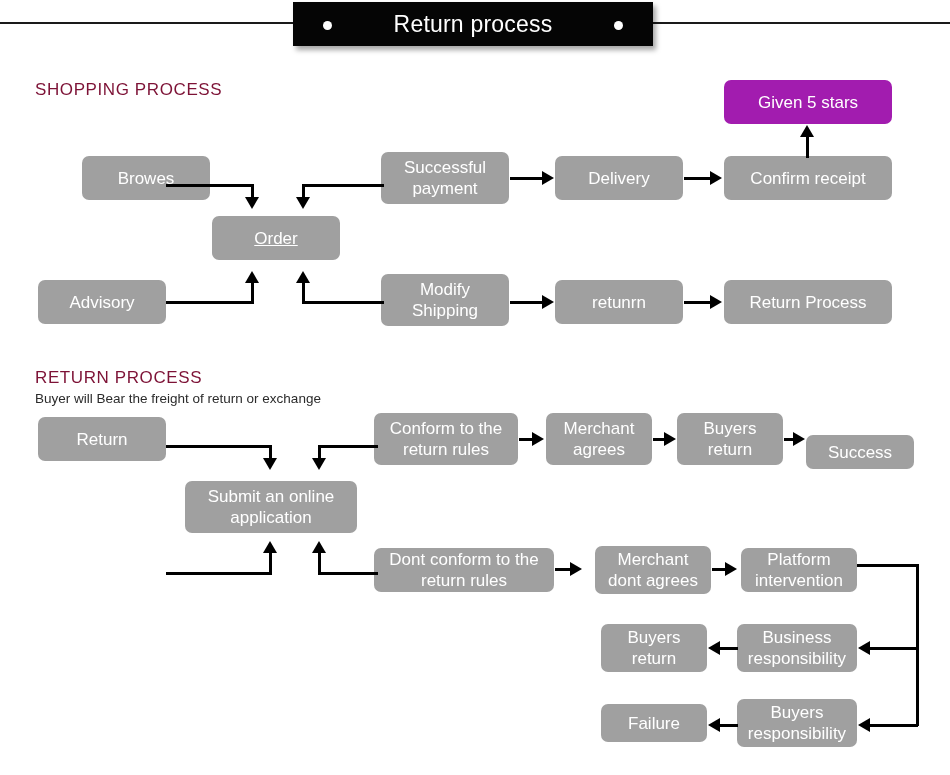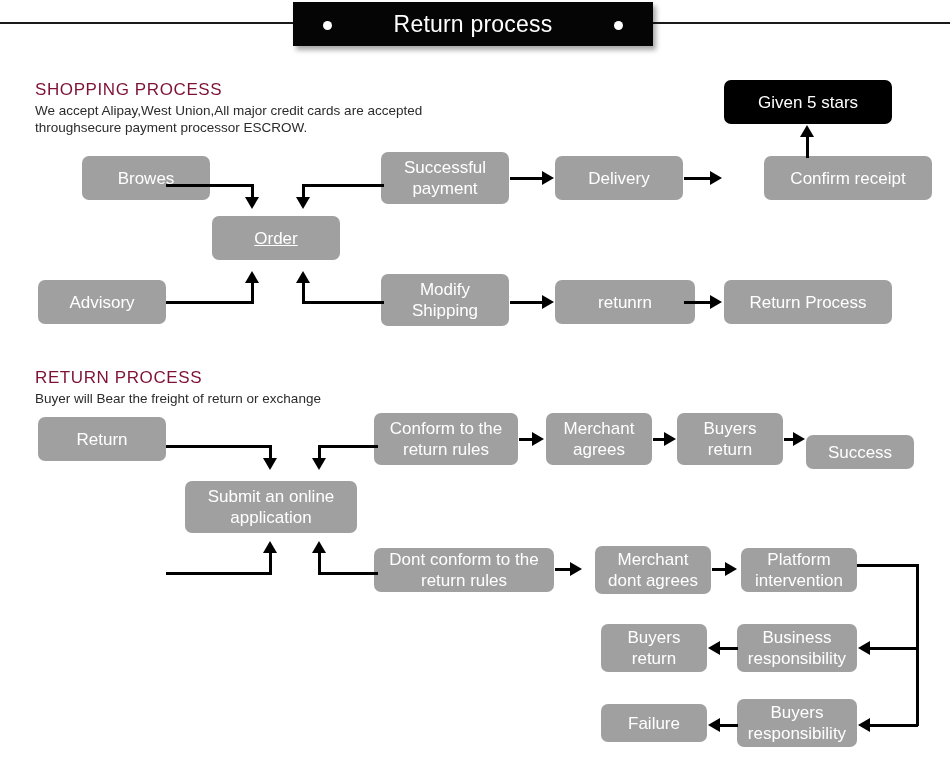--- a/index.html
+++ b/index.html
@@ -57,21 +57,21 @@
     border-radius:7px;
     color:#ffffff;
     display:flex;align-items:center;justify-content:center;
     text-align:center;
     font-size:17px;
     line-height:21px;
     box-sizing:border-box;
     padding:0 5px;
     white-space:pre-line;
   }
-  .box.accent{background:#000000;}
+  .box.accent{background:#a21caf;}
 
   
   .ln{position:absolute;background:#000;}
   .ln.h{height:3px;}
   .ln.v{width:3px;}
   .arw{position:absolute;width:0;height:0;}
   .arw.down{
     border-left:7px solid transparent;border-right:7px solid transparent;
     border-top:12px solid #000;
   }
@@ -94,42 +94,40 @@
 <div id="stage">
 
   <div class="banner-rule"></div>
   <div class="banner">
     <span class="banner-dot left"></span>
     <span class="banner-title">Return process</span>
     <span class="banner-dot right"></span>
   </div>
 
   <div class="sec-title" style="left:35px;top:80px;">SHOPPING PROCESS</div>
-  <div class="sec-sub" style="left:35px;top:102px;width:520px;">We accept Alipay,West Union,All major credit cards are accepted
-throughsecure payment processor ESCROW.</div>
 
   <div class="box" style="left:38px;top:156px;width:128px;height:44px;margin-left:44px;">Browes</div>
 
   <div class="box" style="left:212px;top:216px;width:128px;height:44px;text-decoration:underline;">Order</div>
 
   <div class="box" style="left:555px;top:156px;width:128px;height:44px;">Delivery</div>
 
   <div class="box" style="left:381px;top:152px;width:128px;height:52px;">Successful
 payment</div>
 
-  <div class="box" style="left:724px;top:156px;width:168px;height:44px;margin-left:40px;">Confirm receipt</div>
+  <div class="box" style="left:724px;top:156px;width:168px;height:44px;">Confirm receipt</div>
 
   <div class="box accent" style="left:724px;top:80px;width:168px;height:44px;">Given 5 stars</div>
 
   <div class="box" style="left:38px;top:280px;width:128px;height:44px;">Advisory</div>
 
   <div class="box" style="left:381px;top:274px;width:128px;height:52px;">Modify
 Shipping</div>
 
-  <div class="box" style="left:555px;top:280px;width:140px;height:44px;">retunrn</div>
+  <div class="box" style="left:555px;top:280px;width:128px;height:44px;">retunrn</div>
 
   <div class="box" style="left:724px;top:280px;width:168px;height:44px;">Return Process</div>
 
   <div class="ln h" style="left:166px;top:184px;width:88px;"></div>
   <div class="ln v" style="left:251px;top:184px;height:16px;"></div>
   <div class="arw down" style="left:245px;top:197px;"></div>
 
   <div class="ln h" style="left:302px;top:184px;width:82px;"></div>
   <div class="ln v" style="left:302px;top:184px;height:16px;"></div>
   <div class="arw down" style="left:296px;top:197px;"></div>

